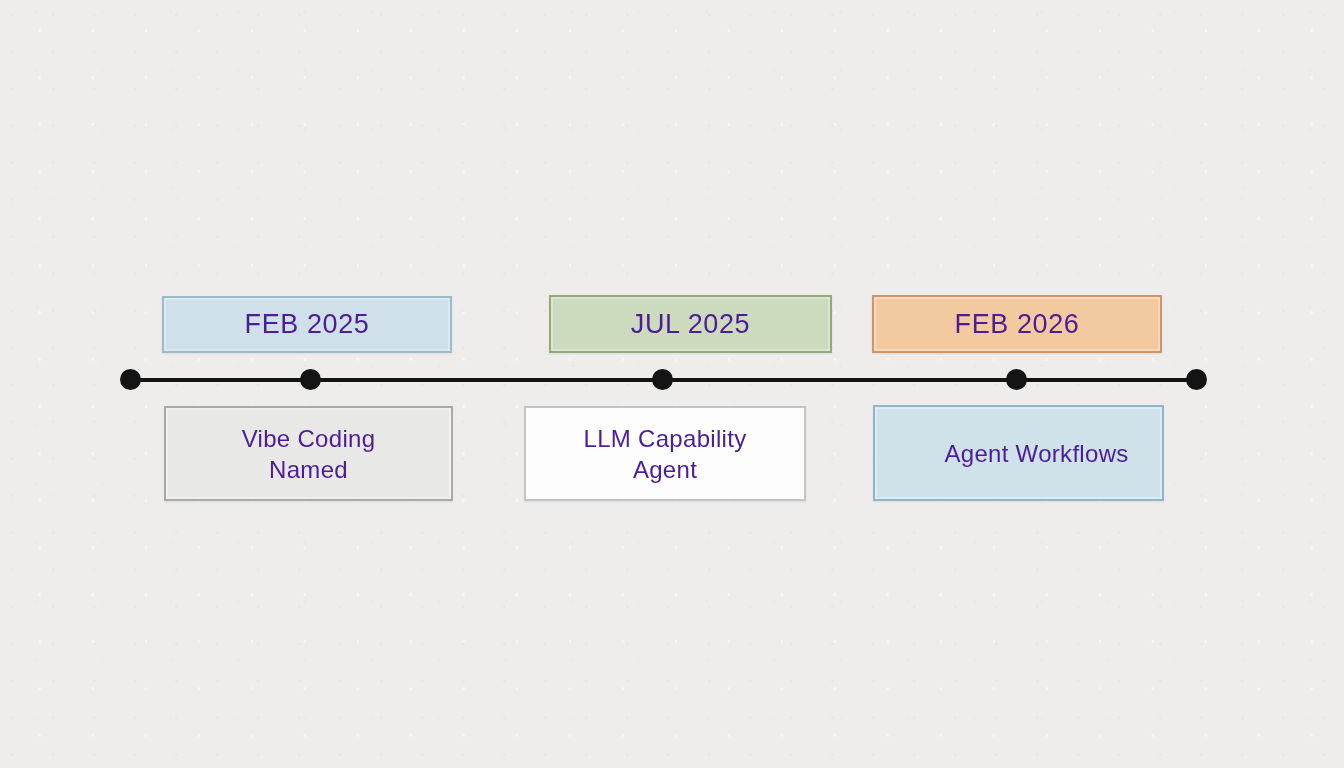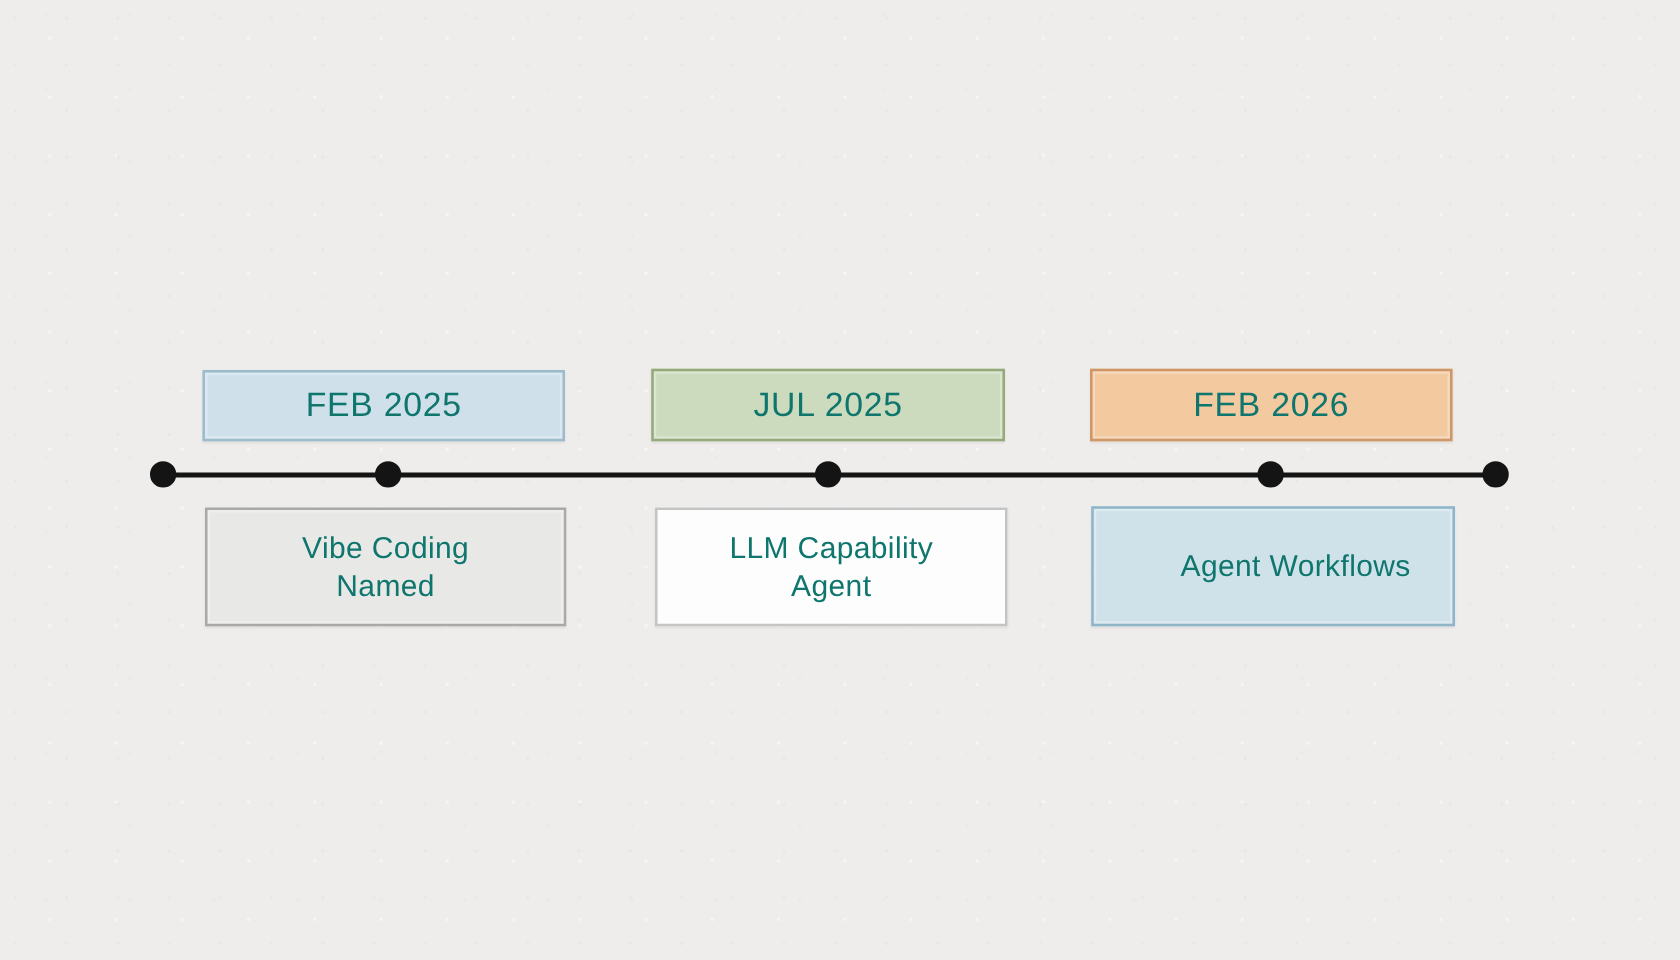--- a/index.html
+++ b/index.html
@@ -37,21 +37,21 @@
   }
   .box {
     position: absolute;
     box-sizing: border-box;
     border: 2px solid transparent;
     display: flex;
     flex-direction: column;
     align-items: center;
     justify-content: center;
     text-align: center;
-    color: #0f766e;
+    color: #4c1d95;
     box-shadow: inset 0 0 0 2px rgba(255,255,255,0.30), 0 1px 2px rgba(0,0,0,0.07);
   }
   .date-box {
     font-size: 27px;
     letter-spacing: 0.6px;
   }
   .label-box {
     font-size: 24px;
     line-height: 31px;
     letter-spacing: 0.3px;
@@ -86,21 +86,21 @@
   <div class="timeline-dot dot-4" style="background-color: rgb(20, 20, 20);"></div>
 
   <div class="box date-box e0" style="background-color: rgb(207, 224, 234); border-color: rgb(156, 188, 203);">
     <span>FEB 2025</span>
   </div>
   <div class="box label-box e0" style="background-color: rgb(232, 232, 231); border-color: rgb(169, 169, 169);">
     <span>Vibe Coding</span>
     <span>Named</span>
   </div>
 
-  <div class="box date-box e1" style="background-color: rgb(204, 218, 189); border-color: rgb(149, 170, 123);">
+  <div class="box date-box e1" style="background-color: rgb(204, 218, 189); border-color: rgb(149, 170, 123); margin-left: 28px;">
     <span>JUL 2025</span>
   </div>
   <div class="box label-box e1" style="background-color: rgb(253, 253, 253); border-color: rgb(196, 196, 196);">
     <span>LLM Capability</span>
     <span>Agent</span>
   </div>
 
   <div class="box date-box e2" style="background-color: rgb(243, 201, 160); border-color: rgb(207, 150, 104);">
     <span>FEB 2026</span>
   </div>

